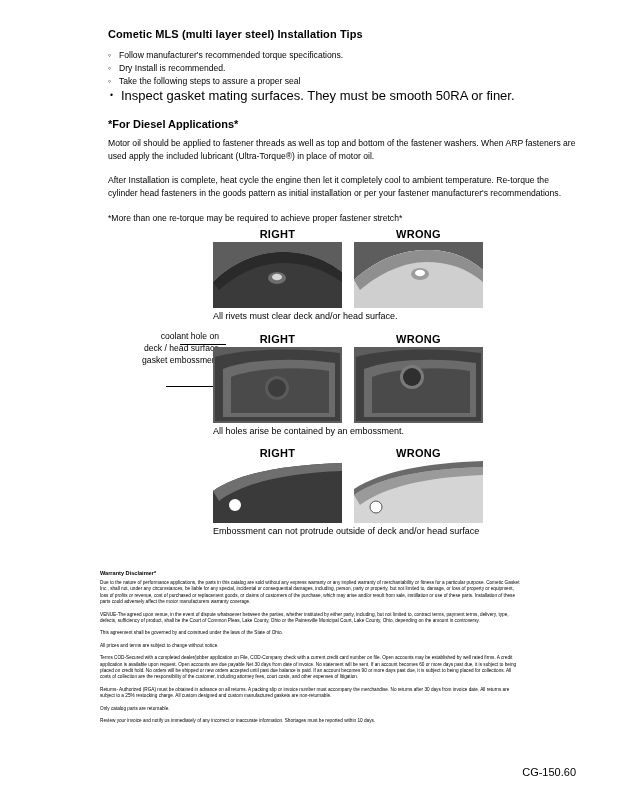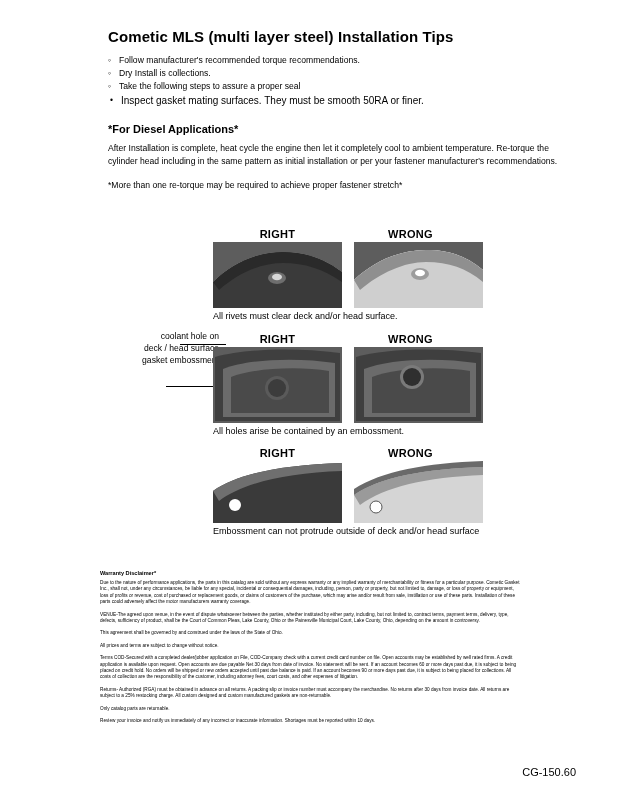--- a/index.html
+++ b/index.html
@@ -22,21 +22,21 @@
     padding: 0;
     box-sizing: border-box;
   }
   .content {
     position: absolute;
     left: 108px;
     top: 28px;
     width: 470px;
   }
   h1.title {
-    font-size: 15px;
+    font-size: 11px;
     font-weight: bold;
     margin: 0 0 9px 0;
     letter-spacing: 0.1px;
   }
   .bullet-list {
     margin: 0 0 0 0;
     padding: 0;
     list-style: none;
   }
   .bullet-list li {
@@ -51,21 +51,21 @@
     left: 0px;
     top: 0px;
     font-size: 8.6px;
   }
   .sub-list {
     margin: 0;
     padding: 0;
     list-style: none;
   }
   .sub-list li {
-    font-size: 10px;
+    font-size: 13px;
     line-height: 13.2px;
     padding-left: 13px;
     position: relative;
   }
   .sub-list li::before {
     content: "\2022";
     position: absolute;
     left: 2px;
     top: 0px;
     font-size: 8.6px;
@@ -85,21 +85,21 @@
   
   .figures {
     position: absolute;
     left: 213px;
     top: 228px;
     width: 270px;
   }
   .fig-block { margin-bottom: 4px; }
   .fig-labels {
     display: flex;
-    gap: 4px;
+    gap: 12px;
     margin-bottom: 2px;
   }
   .fig-labels span {
     width: 129px;
     text-align: center;
     font-size: 11px;
     font-weight: bold;
     letter-spacing: 0.3px;
   }
   .fig-row {
@@ -170,32 +170,33 @@
 </head>
 <body>
 
 <div class="page">
 
   <div class="content">
 
     <h1 class="title">Cometic MLS (multi layer steel) Installation Tips</h1>
 
     <ul class="bullet-list">
-      <li>Follow manufacturer's recommended torque recommendations.</li>
-      <li>Dry Install is collections.</li>
+      <li>Follow manufacturer's recommended torque specifications.</li>
+      <li>Dry Install is recommended.</li>
       <li>Take the following steps to assure a proper seal</li>
     </ul>
 
     <ul class="sub-list">
       <li>Inspect gasket mating surfaces.  They must be smooth 50RA or finer.</li>
     </ul>
 
     <h2 class="subhead">*For Diesel Applications*</h2>
 
-    <p class="para">After Installation is complete, heat cycle the engine then let it completely cool to ambient temperature. Re-torque the cylinder head including in the same pattern as initial installation or per your fastener manufacturer's recommendations.</p>
+    <p class="para">Motor oil should be applied to fastener threads as well as top and bottom of the fastener washers. When ARP fasteners are used apply the included lubricant (Ultra-Torque®) in place of motor oil.</p>
+    <p class="para">After Installation is complete, heat cycle the engine then let it completely cool to ambient temperature. Re-torque the cylinder head fasteners in the goods pattern as initial installation or per your fastener manufacturer's recommendations.</p>
     <p class="para last">*More than one re-torque may be required to achieve proper fastener stretch*</p>
   </div>
 
   <div class="callouts">
     <div class="callout-text">coolant hole on</div>
     <div class="callout-text">deck / head surface</div>
     <div class="callout-text" style="">gasket embossment</div>
   </div>
   <div class="callout-line" style="left:180px; top:344px; width:46px;"></div>
   <div class="callout-line" style="left:166px; top:386px; width:60px;"></div>

